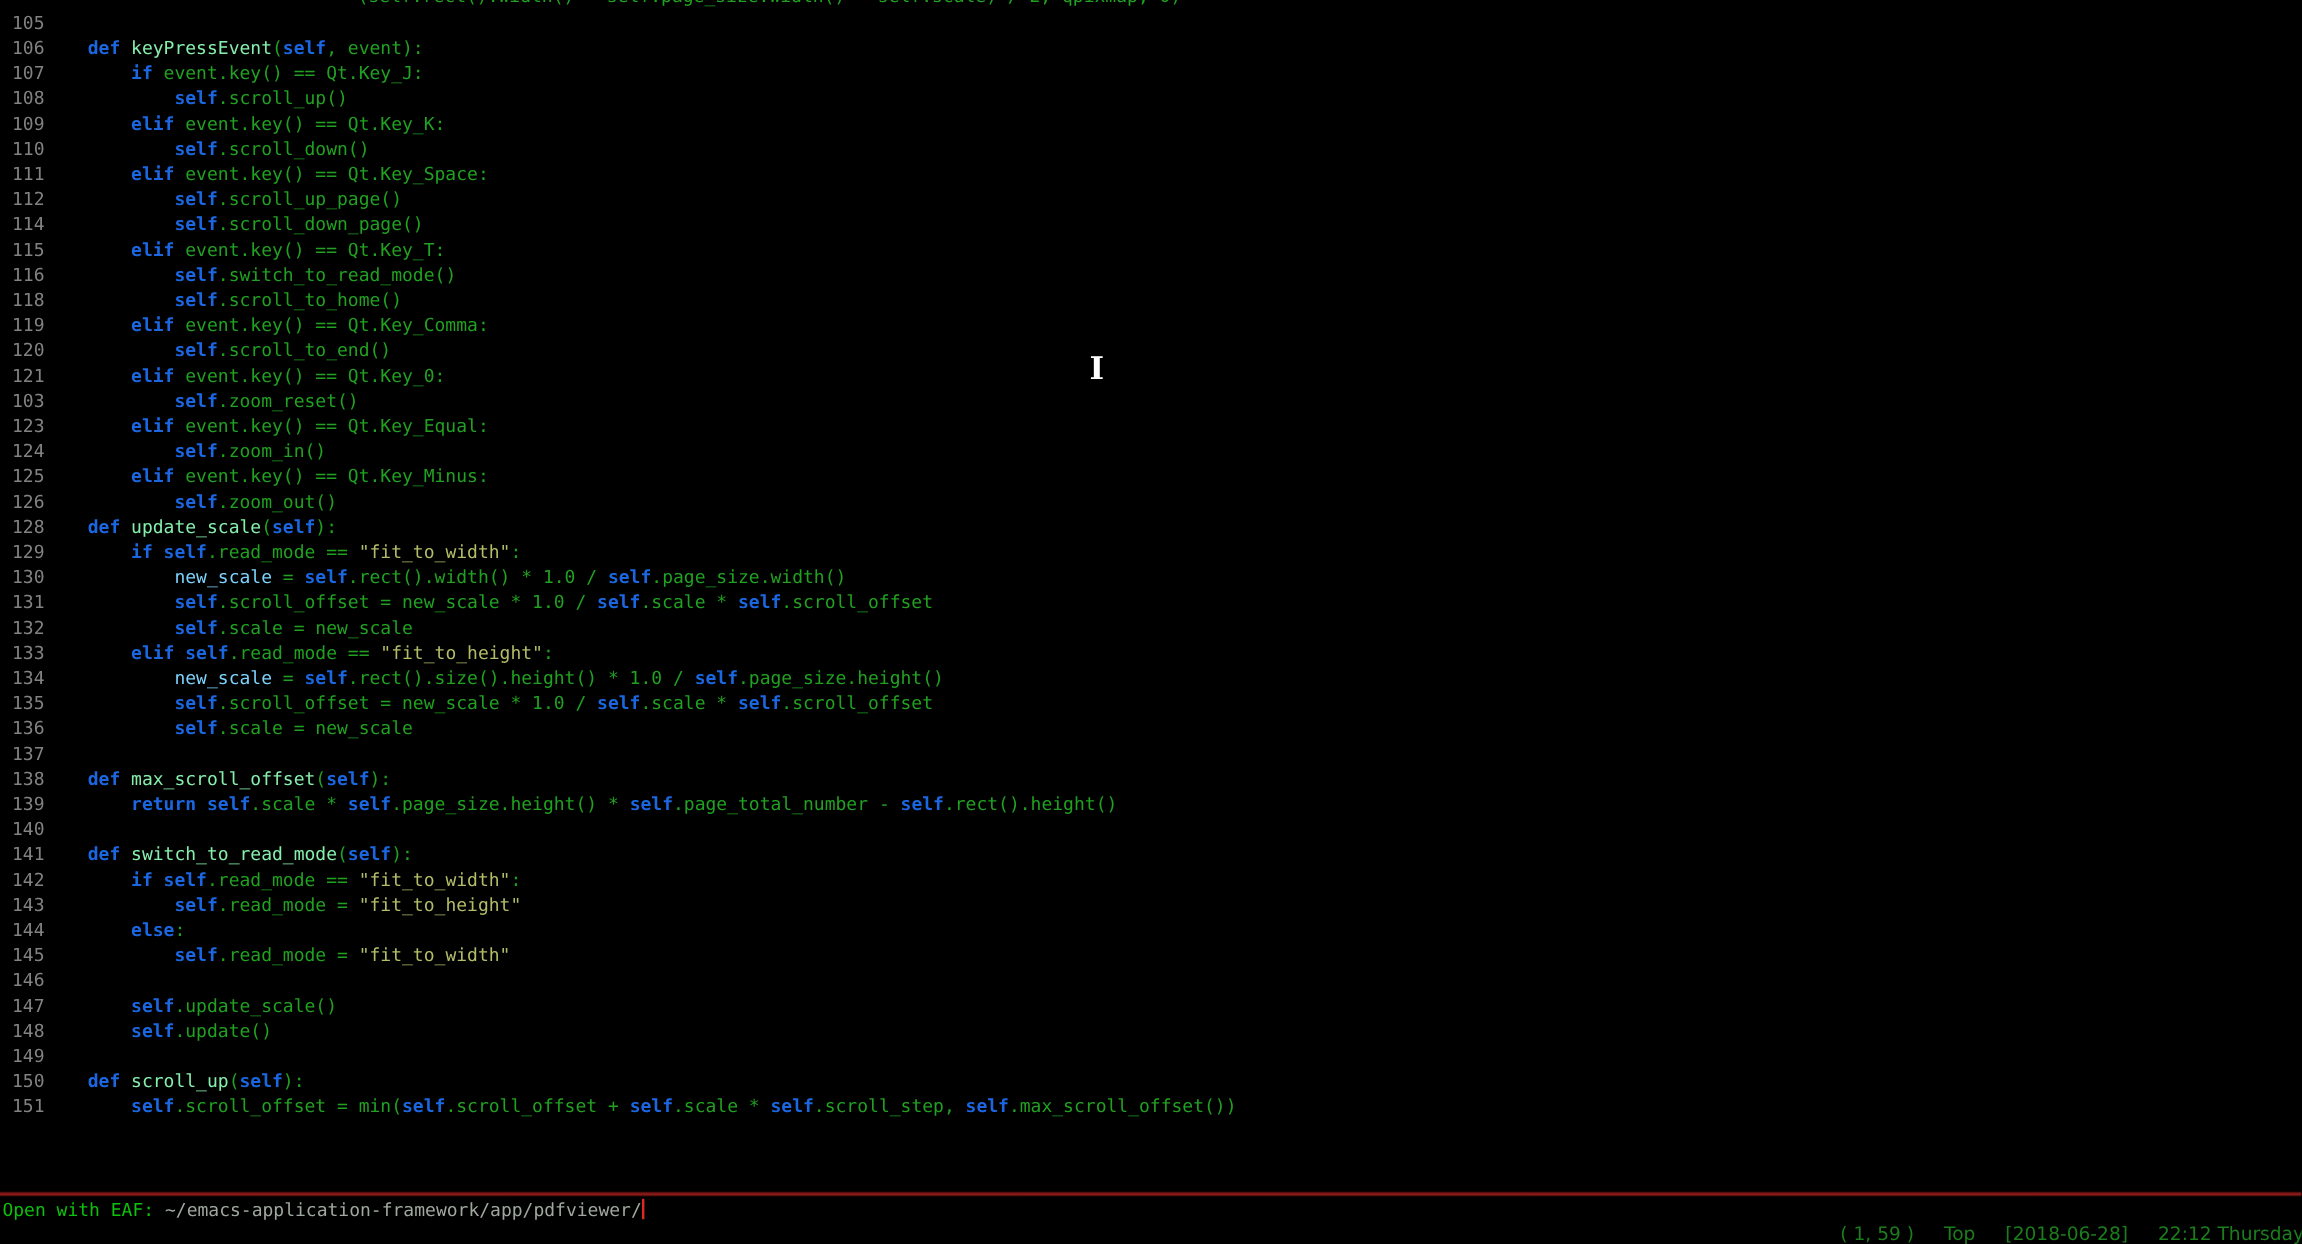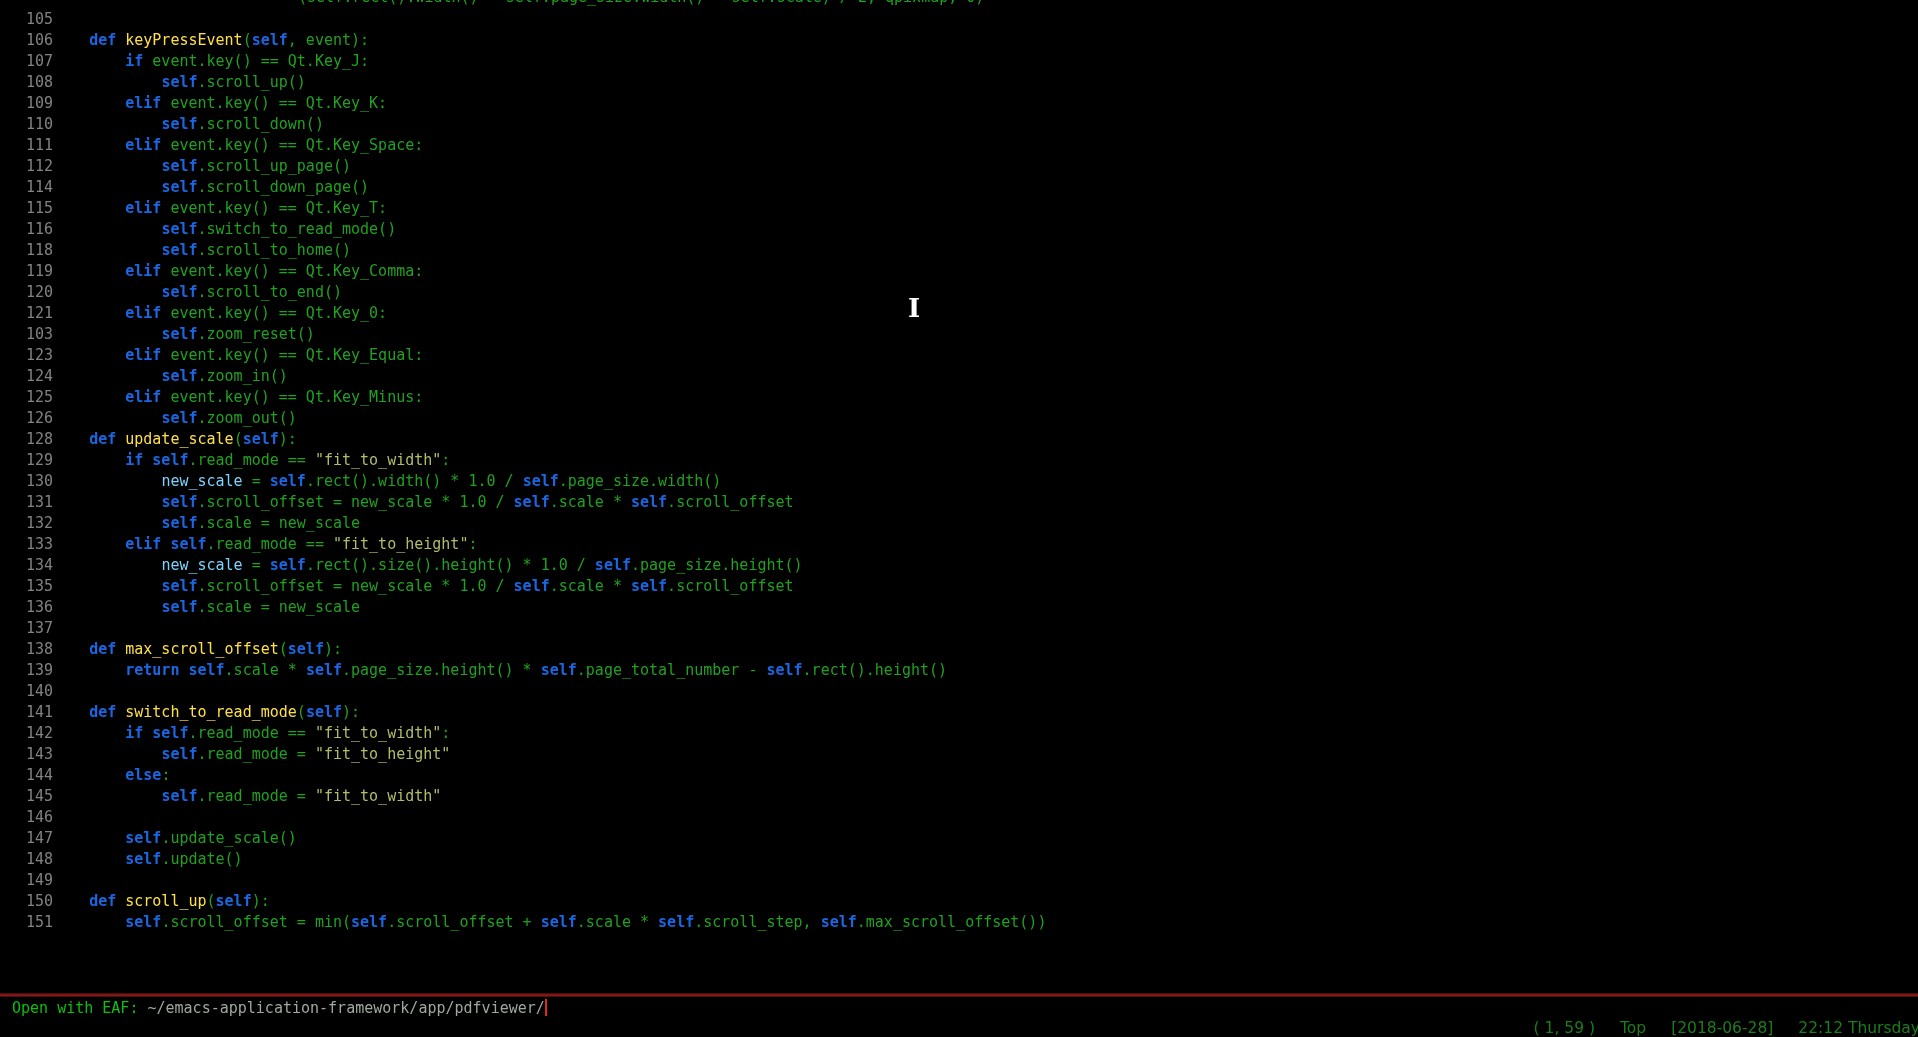--- a/index.html
+++ b/index.html
@@ -3,35 +3,35 @@
 <meta charset="utf-8">
 <style>
   * { margin:0; padding:0; box-sizing:border-box; }
   html,body { background:#000; width:1918px; height:1037px; overflow:hidden; }
   body { font-family:"DejaVu Sans Mono", monospace; font-size:15px; color:#21a121; position:relative; }
 
   
   .code-area { position:absolute; top:0; left:0; width:1918px; height:993px; overflow:hidden; }
   .partial-line { height:9px; overflow:hidden; position:relative; }
   .partial-line > span { position:absolute; top:-13px; left:0; white-space:pre; line-height:21px; display:block; }
-  .row { display:flex; height:21px; line-height:21px; align-items:flex-end;margin-left:16px; }
+  .row { display:flex; height:21px; line-height:21px; align-items:flex-end; }
   .ln { width:27px; margin-left:10px; color:#828282; flex-shrink:0; user-select:none; }
   .cw { flex:1 1 auto; white-space:pre; }
   .row.hl .cw { background:#2a2a2a; }
   .tok-k { color:#1b67e2; font-weight:bold; }
-  .tok-f { color:#fde047; }
+  .tok-f { color:#86efac; }
   .tok-s { color:#b3bd68; }
   .tok-v { color:#7dd3fc; }
   .tok-d { color:#21a121; }
   .cur { display:inline-block; width:2px; height:16px; background:#e0281e; margin-right:-2px; vertical-align:-3px; }
 
   
   .footer { position:absolute; left:0; top:993px; width:1918px; height:44px; }
   .mode-line-sep { height:4px; width:100%; background:linear-gradient(#330606, #8a1a1a 45%, #8a1a1a 60%, #330606); }
-  .echo-row { height:23px; line-height:22px; white-space:pre; padding-left:12px; }
+  .echo-row { height:23px; line-height:22px; white-space:pre; padding-left:2px; }
   .echo-prompt { color:#0cc00c; }
   .echo-input { color:#9fa89f; }
   .mini-cursor { display:inline-block; width:2px; height:17px; background:#e0281e; vertical-align:-3px; }
   .status-row { position:absolute; right:-2px; bottom:0px; white-space:nowrap;
                 font-family:"DejaVu Sans", sans-serif; font-size:15.5px; color:#1c7d1c; }
   .status-row span { margin-left:25px; }
 
   
   .ibeam { position:absolute; left:908px; top:293px; width:18px; height:32px;
            font-family:"DejaVu Serif", serif; font-size:26px; font-weight:bold; color:#fff;

